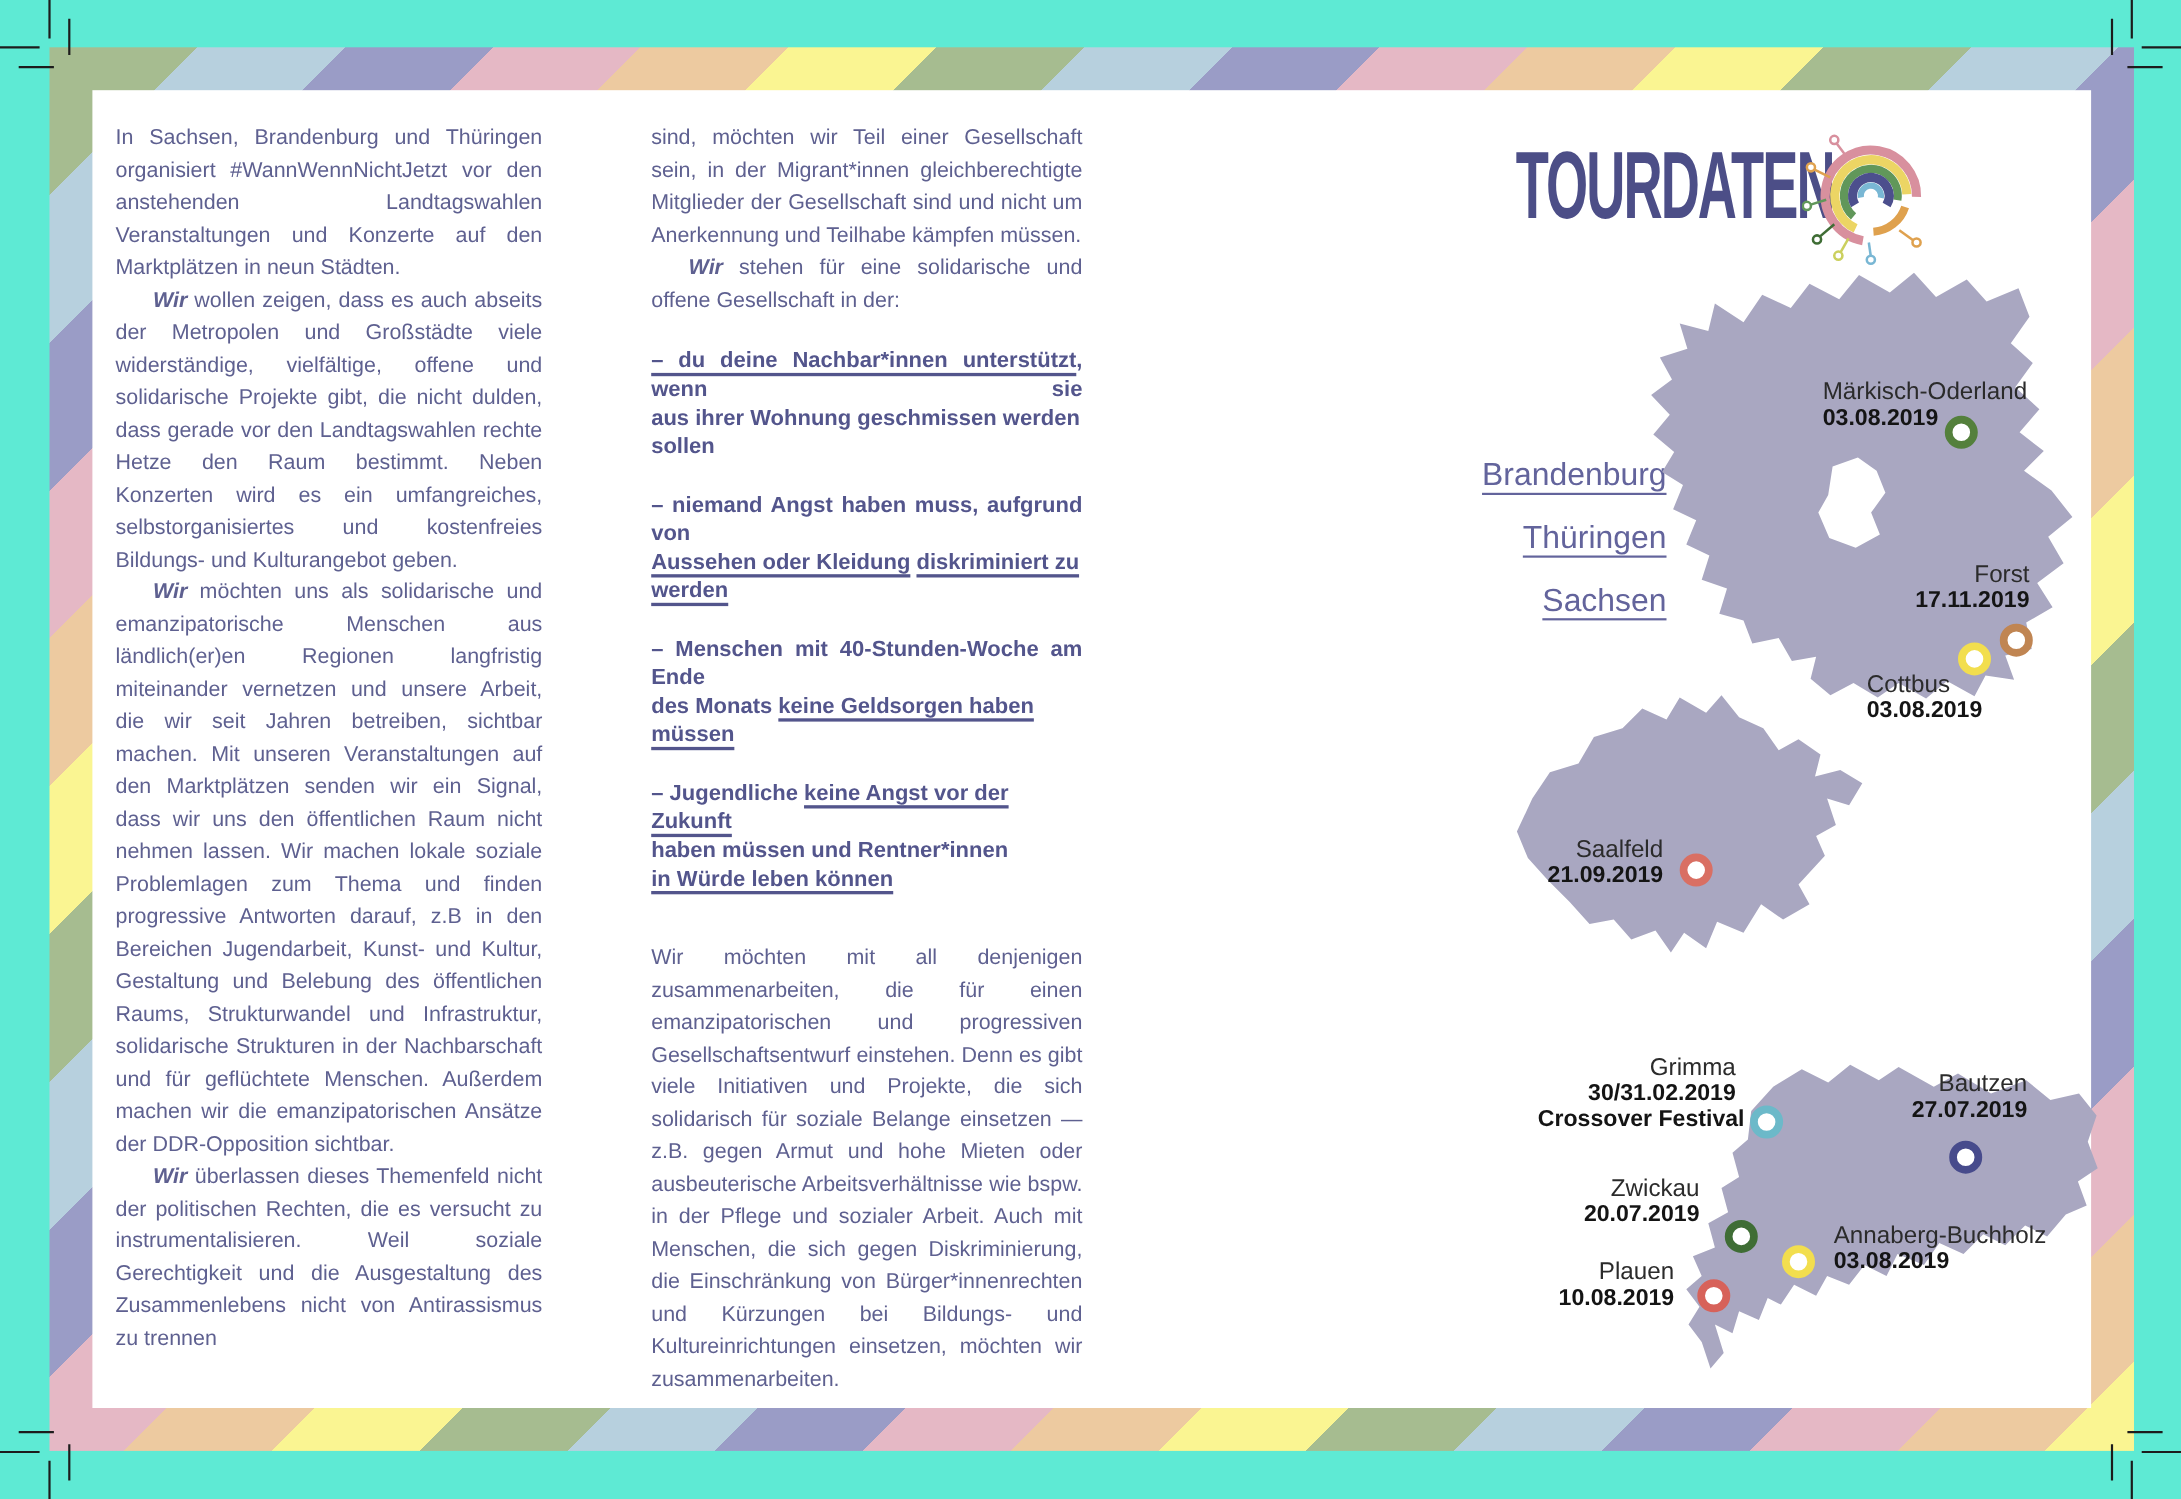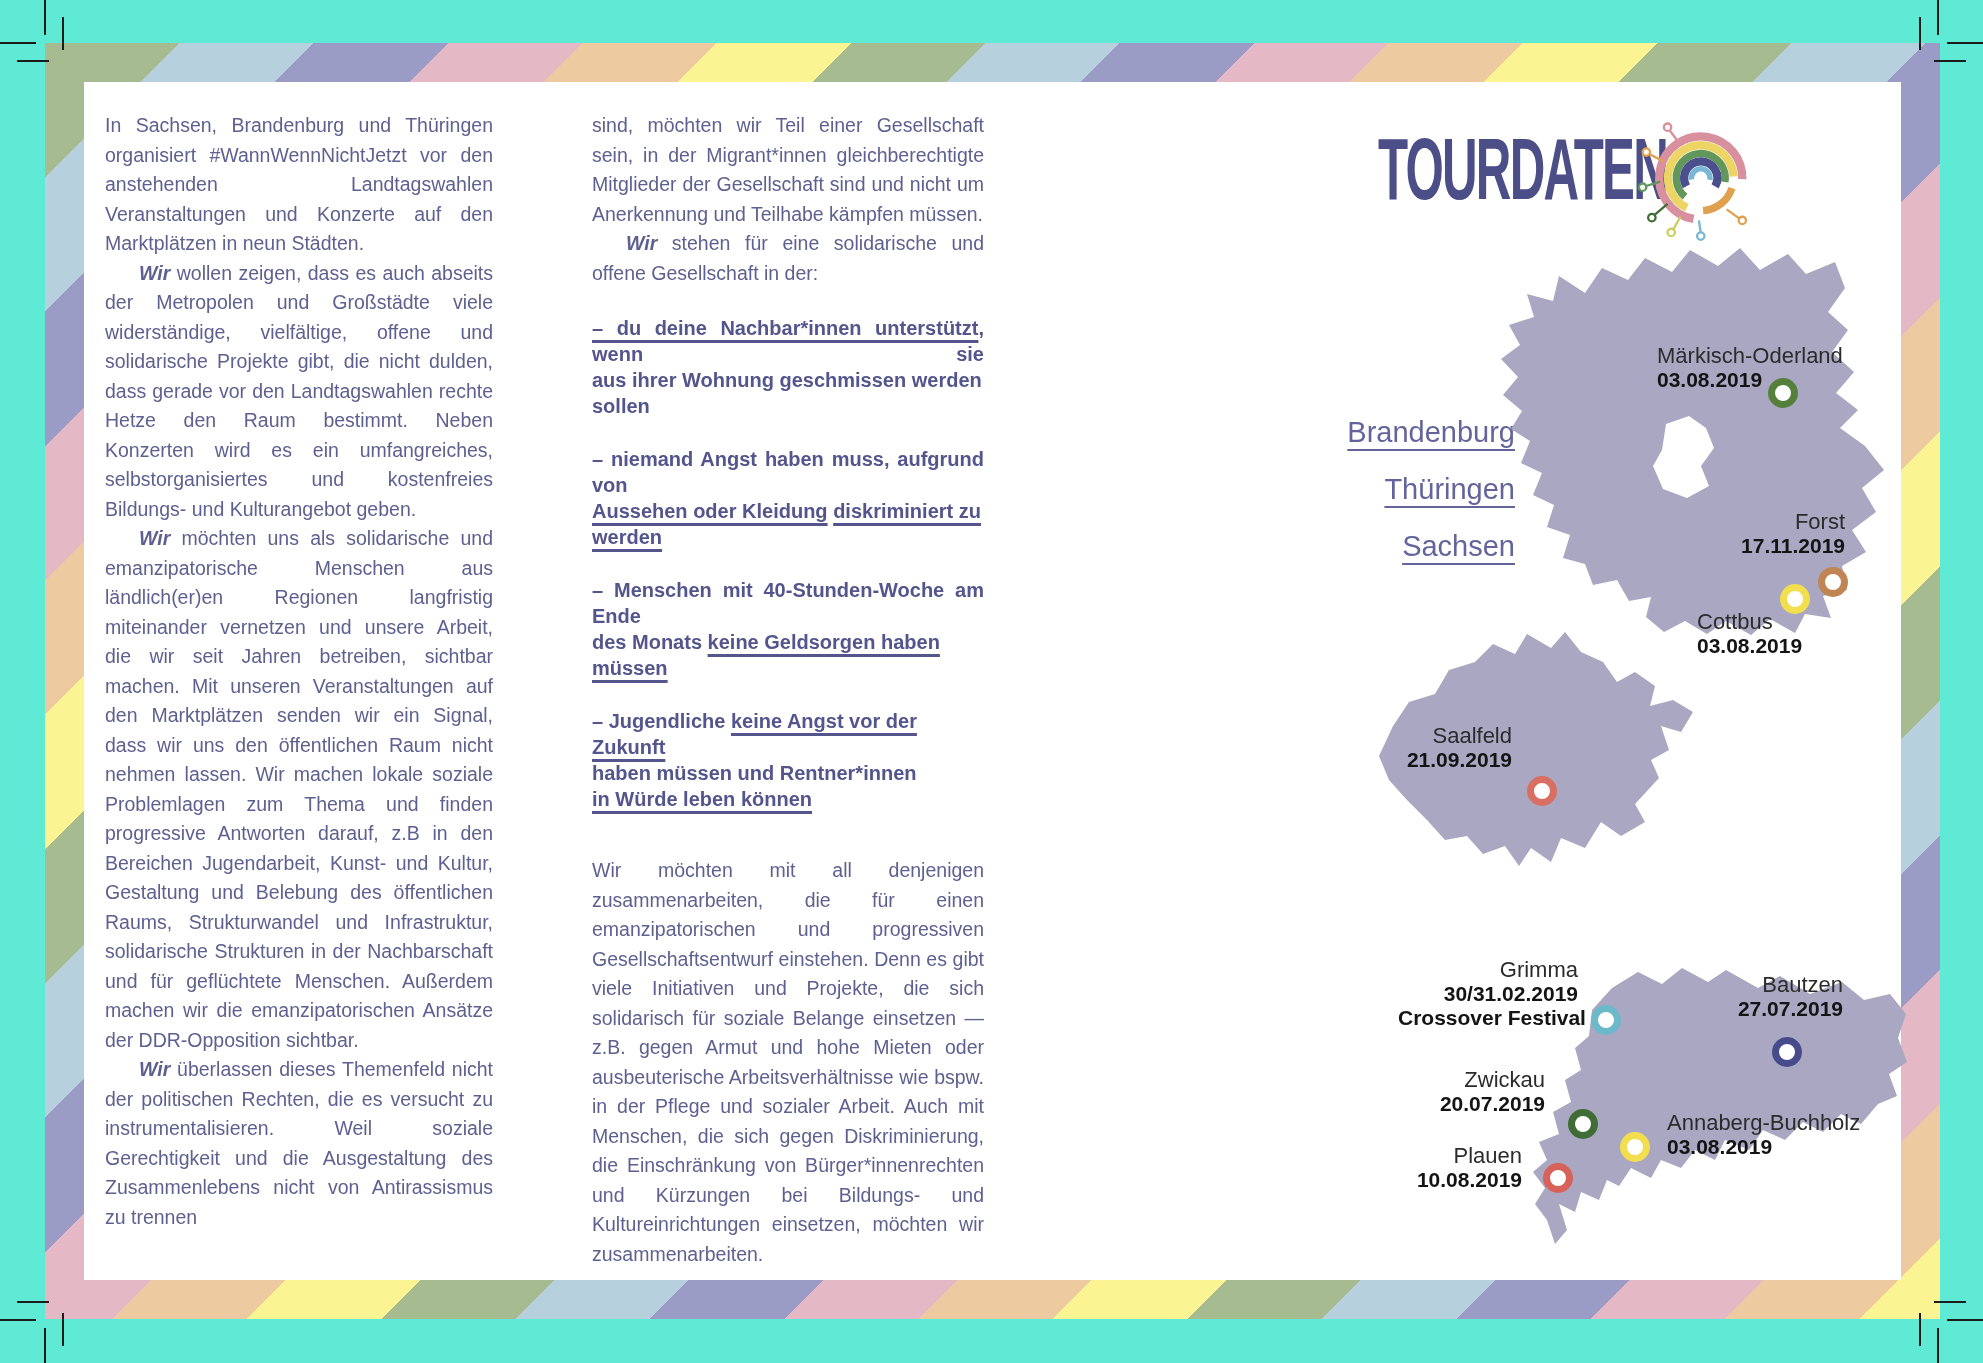--- a/index.html
+++ b/index.html
@@ -172,21 +172,21 @@
     <span class="date">17.11.2019</span>
   </div>
   <div class="marker" style="left: 1818px; top: 567px; border-color: rgb(192, 133, 82);"></div>
 
   <div class="city" style="left:1697px;top:610px;">
     <span class="name">Cottbus</span>
     <span class="date">03.08.2019</span>
   </div>
   <div class="marker" style="left: 1780px; top: 584px; border-color: rgb(242, 222, 78);"></div>
 
-  <div class="city r" style="left:1385px;top:724px;width:127px;">
+  <div class="city r" style="left:1385px;top:760px;width:127px;">
     <span class="name">Saalfeld</span>
     <span class="date">21.09.2019</span>
   </div>
   <div class="marker" style="left: 1527px; top: 776px; border-color: rgb(217, 111, 99);"></div>
 
   <div class="city r" style="left:1398px;top:958px;width:180px;">
     <span class="name">Grimma</span>
     <span class="date">30/31.02.2019</span>
     <span class="date">Crossover Festival</span>
   </div>

